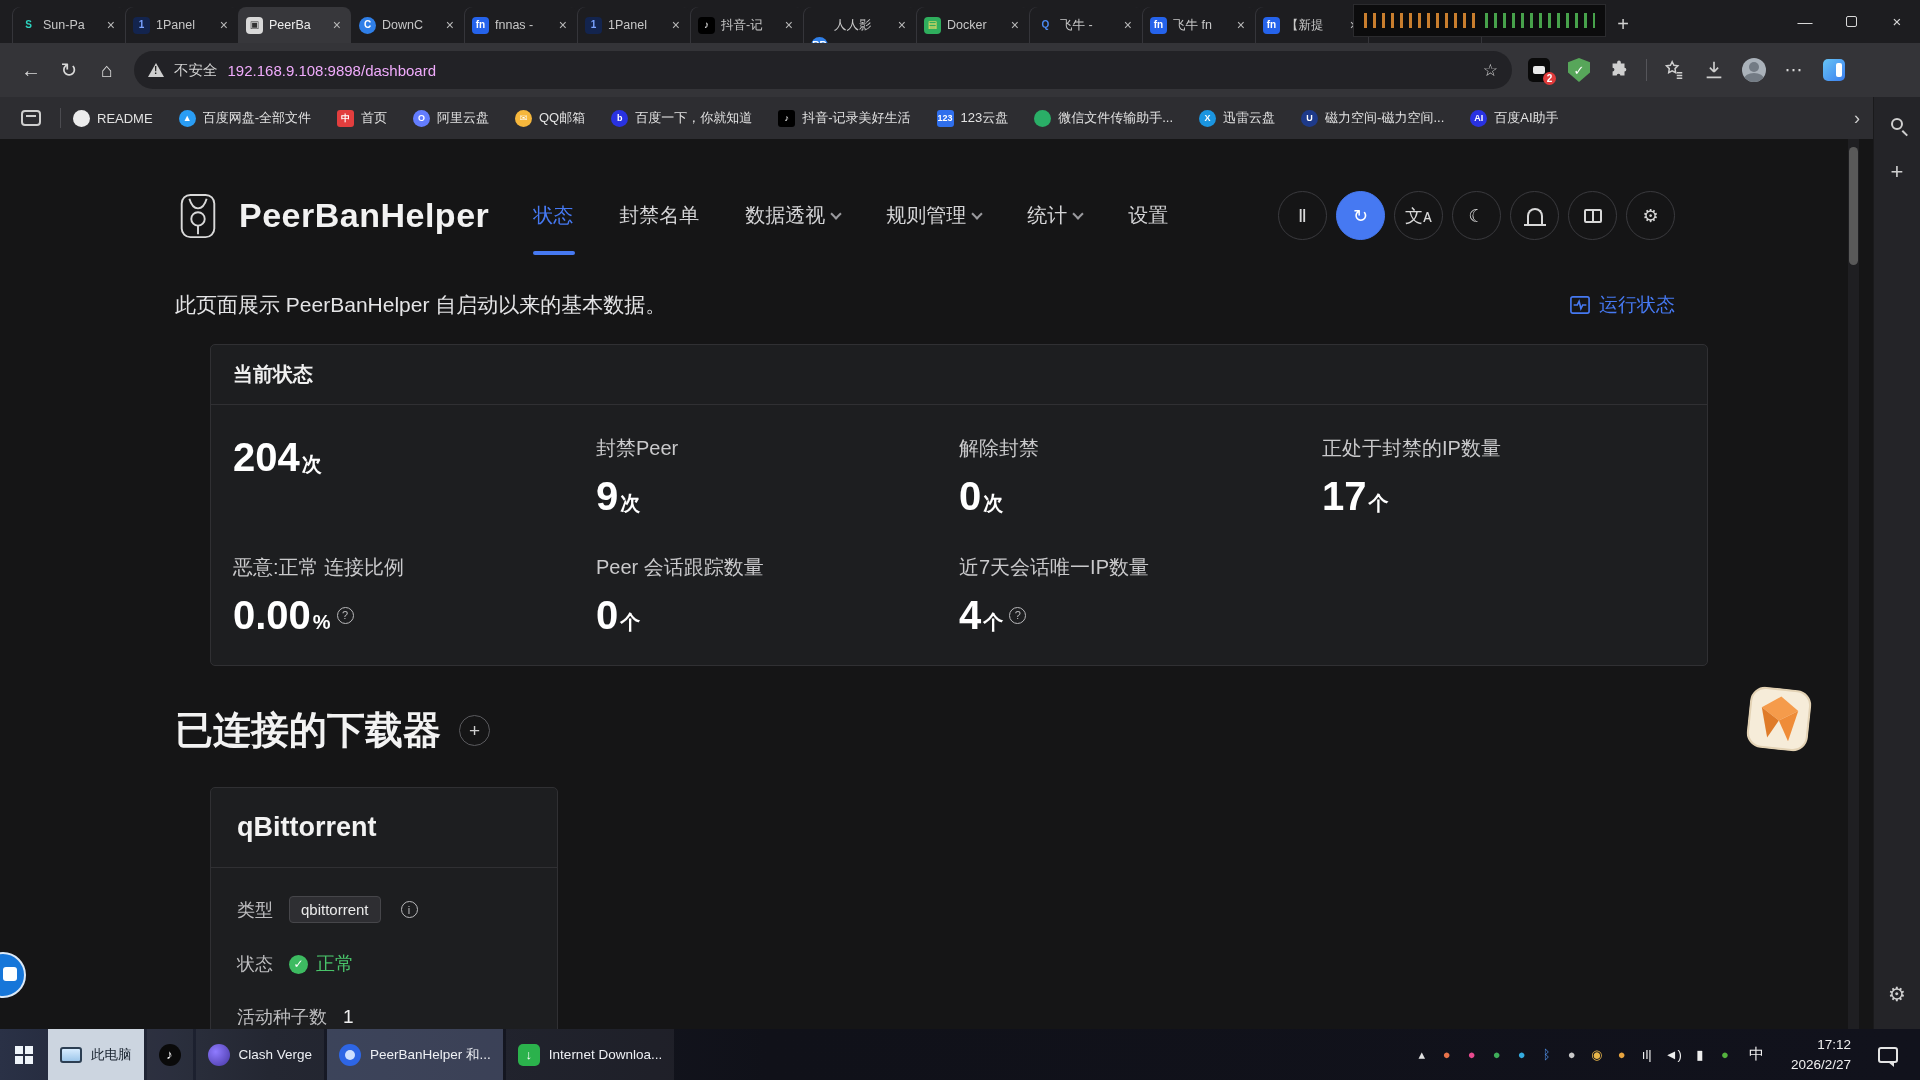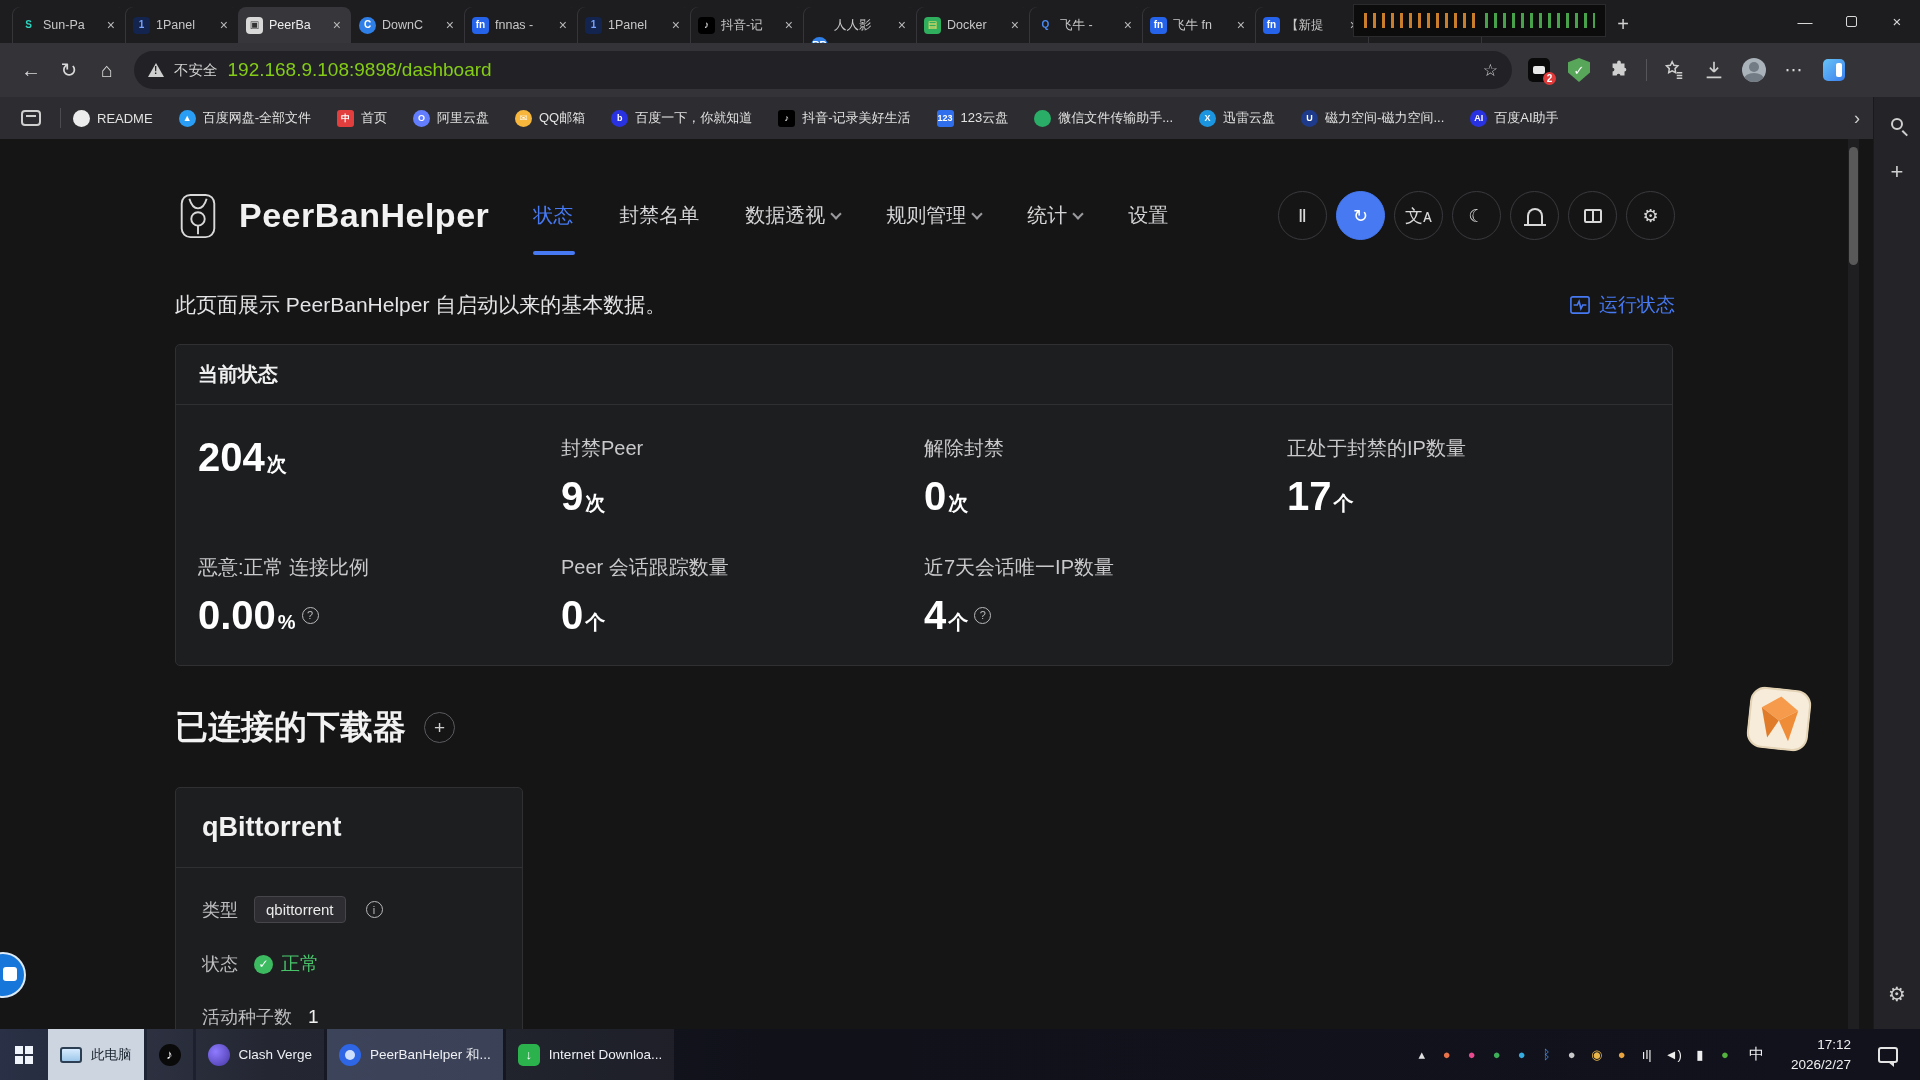--- a/index.html
+++ b/index.html
@@ -25,21 +25,21 @@
   .eq-orange{background:repeating-linear-gradient(90deg,#c97e2e 0 3px,transparent 3px 9px);}
   .eq-green{background:repeating-linear-gradient(90deg,#47a24b 0 3px,transparent 3px 9px);}
 
   
   .toolbar{position:absolute;top:43px;left:0;width:1920px;height:54px;background:#343438;display:flex;align-items:center;padding:0 12px;}
   .nav-btn{width:38px;height:38px;display:flex;align-items:center;justify-content:center;color:#d9d9d9;font-size:20px;border-radius:6px;}
   .url-pill{height:38px;flex:0 0 1378px;margin-left:8px;background:#222226;border-radius:19px;display:flex;align-items:center;padding:0 14px;gap:10px;}
   .warn-ico{width:0;height:0;border-left:8px solid transparent;border-right:8px solid transparent;border-bottom:14px solid #cfcfcf;position:relative;}
   .warn-ico::after{content:"!";position:absolute;left:-2px;top:2px;font-size:10px;font-weight:bold;color:#222;}
   .sec-label{color:#d2d2d2;font-size:14.5px;}
-  .url-text{color:#84cc16;font-size:19px;flex:1;}
+  .url-text{color:#f0abfc;font-size:15px;flex:1;}
   .pill-star{color:#cfcfcf;font-size:17px;}
   .tb-right{display:flex;align-items:center;margin-left:10px;gap:6px;}
   .tb-ico{width:34px;height:34px;display:flex;align-items:center;justify-content:center;position:relative;border-radius:6px;}
   .ext-sq{width:22px;height:24px;background:#0a0a0a;border-radius:5px;position:relative;}
   .ext-sq::before{content:"";position:absolute;left:5px;top:8px;width:12px;height:8px;background:#e8e8e8;border-radius:2px;}
   .ext-badge{position:absolute;right:0px;bottom:2px;background:#e03b3b;color:#fff;font-size:10px;font-weight:bold;min-width:13px;height:13px;border-radius:7px;display:flex;align-items:center;justify-content:center;}
   .shield-ico{width:22px;height:24px;background:#57a65a;clip-path:polygon(50% 0,100% 18%,100% 60%,50% 100%,0 60%,0 18%);display:flex;align-items:center;justify-content:center;color:#fff;font-size:13px;}
   .tb-divider{width:1px;height:22px;background:#55555a;margin:0 4px;}
   .dots{color:#d9d9d9;font-size:18px;letter-spacing:1px;}
   .avatar-ico{width:24px;height:24px;border-radius:50%;background:#aab2ba;position:relative;overflow:hidden;}
@@ -82,32 +82,32 @@
   .act-btn.accent{background:#4679f2;border-color:#4679f2;color:#fff;}
   .shape-bell{width:16px;height:16px;border:2px solid #d8d8d8;border-bottom:none;border-radius:8px 8px 0 0;position:relative;display:block;}
   .shape-bell::after{content:"";position:absolute;left:-5px;bottom:-2px;width:22px;height:2px;background:#d8d8d8;}
   .shape-book{width:18px;height:14px;border:2px solid #d8d8d8;border-radius:2px;position:relative;display:block;}
   .shape-book::after{content:"";position:absolute;left:6px;top:0;width:2px;height:10px;background:#d8d8d8;}
 
   .subtitle-row{position:absolute;left:175px;top:152px;width:1500px;display:flex;align-items:center;justify-content:space-between;}
   .subtitle{color:#e4e4e6;font-size:21px;}
   .run-status{display:flex;align-items:center;gap:8px;color:#4679f2;font-size:19px;}
 
-  .card{background:#1d1e20;border:1px solid #303033;border-radius:5px;}
+  .card{background:#1d1e20;border:1px solid #303033;border-radius:5px;margin-left:35px;}
   .status-card{position:absolute;left:175px;top:205px;width:1498px;}
   .card-hd{padding:16px 22px;border-bottom:1px solid #303033;color:#f0f0f0;font-size:20px;font-weight:bold;}
   .stats-grid{display:grid;grid-template-columns:repeat(4,1fr);padding:30px 22px 28px;row-gap:36px;}
   .stat-label{color:#c9c9cb;font-size:20px;margin-bottom:12px;}
   .stat-value-row{display:flex;align-items:baseline;gap:2px;color:#fff;}
   .stat-value{font-size:40px;font-weight:bold;line-height:1.1;}
   .stat-suffix{font-size:20px;font-weight:bold;}
   .info-dot{width:17px;height:17px;border:1.5px solid #b9b9bb;border-radius:50%;color:#b9b9bb;font-size:11px;display:inline-flex;align-items:center;justify-content:center;margin-left:4px;align-self:center;}
 
   .section-row{position:absolute;left:175px;top:566px;display:flex;align-items:center;gap:18px;}
-  .section-title{color:#f2f2f2;font-size:33px;font-weight:bold;}
+  .section-title{color:#f2f2f2;font-size:38px;font-weight:bold;}
   .add-btn{width:31px;height:31px;border-radius:50%;border:1px solid #5a5a5e;color:#cfcfcf;font-size:19px;display:flex;align-items:center;justify-content:center;}
 
   .qb-card{position:absolute;left:175px;top:648px;width:348px;height:420px;}
   .qb-title{padding:24px 26px;color:#f2f2f2;font-size:27px;font-weight:bold;border-bottom:1px solid #303033;}
   .qb-body{padding:28px 26px;display:flex;flex-direction:column;gap:28px;}
   .qb-row{display:flex;align-items:center;gap:16px;color:#bdbdbf;font-size:18px;}
   .type-tag{background:#2e2e32;border:1px solid #46464a;border-radius:4px;color:#eaeaea;font-size:15px;padding:4px 11px;}
   .ok-dot{width:19px;height:19px;border-radius:50%;background:#3dbb61;color:#fff;font-size:12px;display:flex;align-items:center;justify-content:center;}
   .ok-text{color:#49c36a;font-size:19px;}
   .qb-val{color:#f0f0f0;font-size:19px;}

